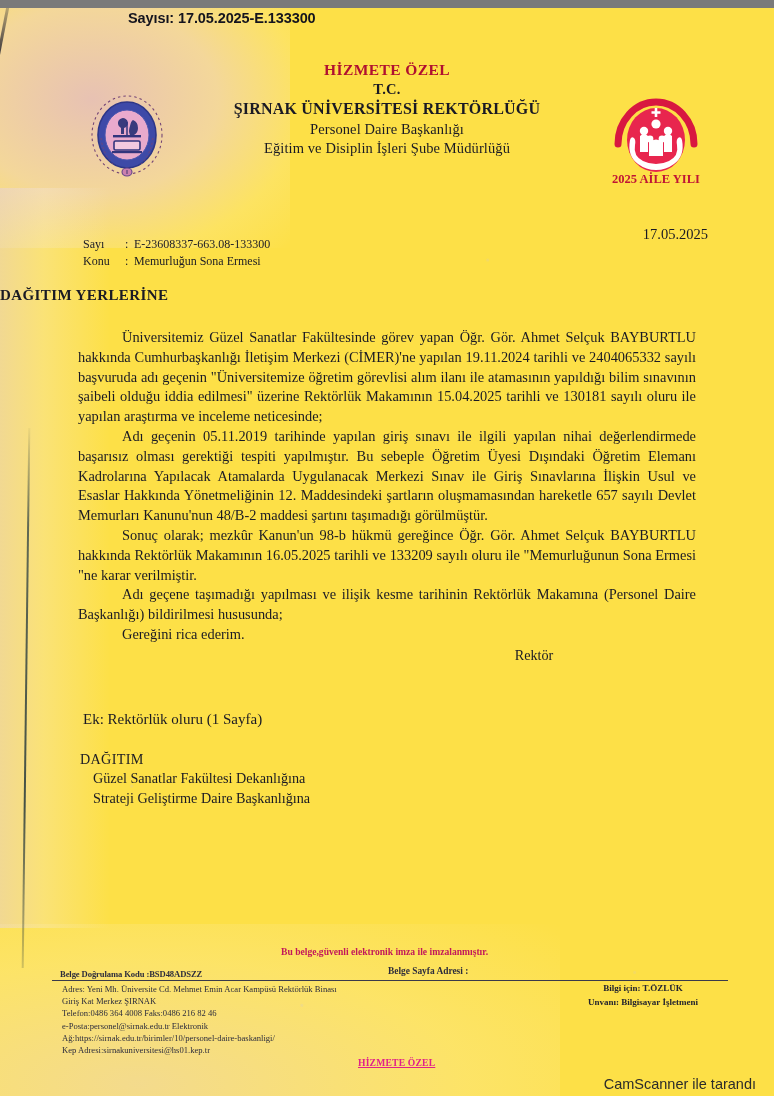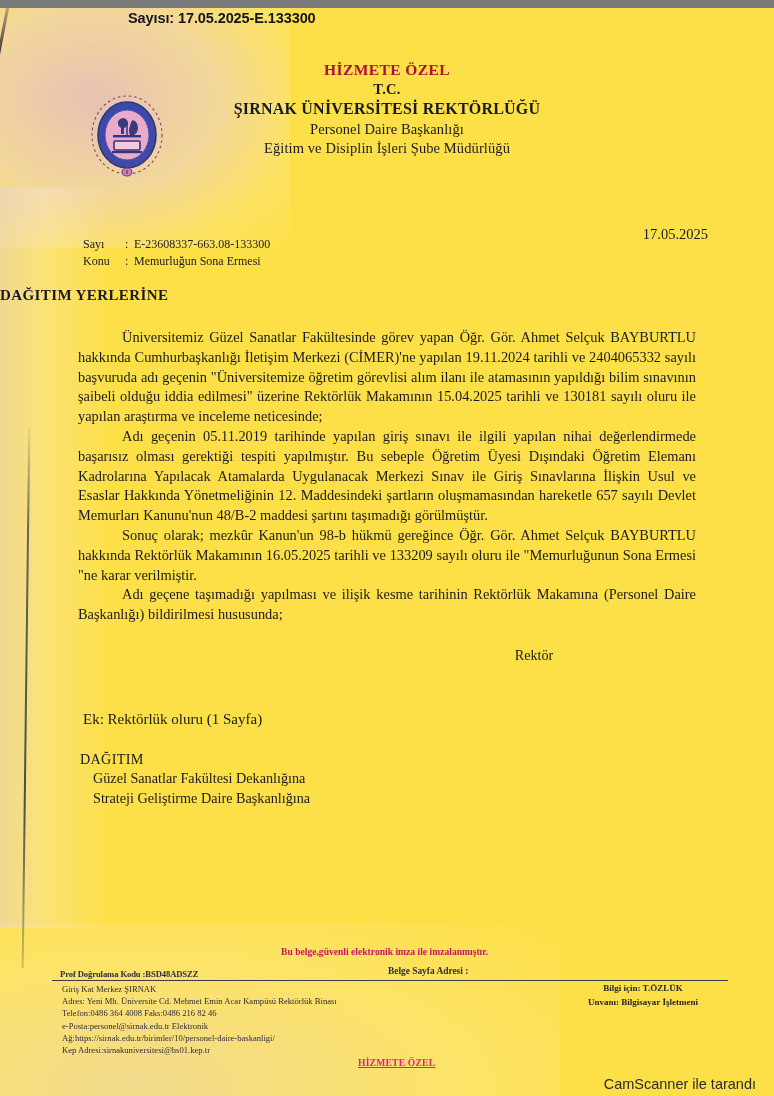--- a/index.html
+++ b/index.html
@@ -323,65 +323,85 @@
   </div>
 
   <div class="header-block">
     <div class="hdr-confidential">HİZMETE ÖZEL</div>
     <div class="hdr-tc">T.C.</div>
     <div class="hdr-rectorate">ŞIRNAK ÜNİVERSİTESİ REKTÖRLÜĞÜ</div>
     <div class="hdr-dept">Personel Daire Başkanlığı</div>
     <div class="hdr-subdept">Eğitim ve Disiplin İşleri Şube Müdürlüğü</div>
   </div>
 
+  <div class="family-logo">
+    <svg viewBox="0 0 112 108" width="112" height="108" aria-hidden="true">
+      <path d="M18 62 a38 42 0 0 1 76 0" fill="none" stroke="#d81840" stroke-width="7" stroke-linecap="round"></path>
+      <ellipse cx="56" cy="58" rx="29" ry="32" fill="#e8264e"></ellipse>
+      <path d="M56 26 l0 9 M51.5 30.5 l9 0" stroke="#ffffff" stroke-width="2.6"></path>
+      <circle cx="56" cy="42" r="4.6" fill="#ffffff"></circle>
+      <circle cx="44" cy="49" r="4.2" fill="#ffffff"></circle>
+      <circle cx="68" cy="49" r="4.2" fill="#ffffff"></circle>
+      <circle cx="50" cy="57" r="3.4" fill="#ffffff"></circle>
+      <circle cx="62" cy="57" r="3.4" fill="#ffffff"></circle>
+      <path d="M40 54 q4 -4 8 0 l0 16 l-8 0 z" fill="#ffffff"></path>
+      <path d="M64 54 q4 -4 8 0 l0 16 l-8 0 z" fill="#ffffff"></path>
+      <path d="M49 60 q7 -5 14 0 l0 14 l-14 0 z" fill="#ffffff"></path>
+      <path d="M30 58 q-3 16 8 24 q8 6 18 6 q10 0 18 -6 q11 -8 8 -24
+               q-1 -4 -4 -2 q-2 2 -1 7 q2 11 -8 16 q-6 3 -13 3 q-7 0 -13 -3
+               q-10 -5 -8 -16 q1 -5 -1 -7 q-3 -2 -4 2 z" fill="#ffffff"></path>
+      <text x="56" y="101" text-anchor="middle" font-family="Liberation Serif, serif" font-size="12.5" font-weight="bold" fill="#c01535">2025 AİLE YILI</text>
+    </svg>
+  </div>
 
   <div class="meta-block">
     <div class="meta-row">
       <span class="meta-label">Sayı</span><span class="meta-sep">:</span><span>E-23608337-663.08-133300</span>
     </div>
     <div class="meta-row">
       <span class="meta-label">Konu</span><span class="meta-sep">:</span><span>Memurluğun Sona Ermesi</span>
     </div>
   </div>
   <div class="doc-date">17.05.2025</div>
 
   <div class="recipient">DAĞITIM YERLERİNE</div>
 
   <div class="body-block">
     <p>Üniversitemiz Güzel Sanatlar Fakültesinde görev yapan Öğr. Gör. Ahmet Selçuk BAYBURTLU hakkında Cumhurbaşkanlığı İletişim Merkezi (CİMER)'ne yapılan 19.11.2024 tarihli ve 2404065332 sayılı başvuruda adı geçenin "Üniversitemize öğretim görevlisi alım ilanı ile atamasının yapıldığı bilim sınavının şaibeli olduğu iddia edilmesi" üzerine Rektörlük Makamının 15.04.2025 tarihli ve 130181 sayılı oluru ile yapılan araştırma ve inceleme neticesinde;</p>
     <p>Adı geçenin 05.11.2019 tarihinde yapılan giriş sınavı ile ilgili yapılan nihai değerlendirmede başarısız olması gerektiği tespiti yapılmıştır. Bu sebeple Öğretim Üyesi Dışındaki Öğretim Elemanı Kadrolarına Yapılacak Atamalarda Uygulanacak Merkezi Sınav ile Giriş Sınavlarına İlişkin Usul ve Esaslar Hakkında Yönetmeliğinin 12. Maddesindeki şartların oluşmamasından hareketle 657 sayılı Devlet Memurları Kanunu'nun 48/B-2 maddesi şartını taşımadığı görülmüştür.</p>
     <p>Sonuç olarak; mezkûr Kanun'un 98-b hükmü gereğince Öğr. Gör. Ahmet Selçuk BAYBURTLU hakkında Rektörlük Makamının 16.05.2025 tarihli ve 133209 sayılı oluru ile "Memurluğunun Sona Ermesi "ne karar verilmiştir.</p>
     <p>Adı geçene taşımadığı yapılması ve ilişik kesme tarihinin Rektörlük Makamına (Personel Daire Başkanlığı) bildirilmesi hususunda;</p>
+    <p>Gereğini rica ederim.</p>
   </div>
 
   <div class="signature">
     <div class="sig-title">Rektör</div>
   </div>
 
   <div class="ek-block">Ek: Rektörlük oluru (1 Sayfa)</div>
 
   <div class="dist-block">
     <div class="dist-title">DAĞITIM</div>
     <div class="dist-item">Güzel Sanatlar Fakültesi Dekanlığına</div>
     <div class="dist-item">Strateji Geliştirme Daire Başkanlığına</div>
   </div>
 
   <div class="esign-note">Bu belge,güvenli elektronik imza ile imzalanmıştır.</div>
 
   <div class="footer-track">Belge Sayfa Adresi :</div>
 
   <div class="footer-left">
-    <div class="footer-code">Prof Doğrulama Kodu :BSD48ADSZZ</div>
+    <div class="footer-code">Belge Doğrulama Kodu :BSD48ADSZZ</div>
   </div>
   <div class="footer-rule-left"></div>
   <div class="footer-rule-right"></div>
 
   <div class="footer-left" style="top:975px;">
+    <div class="footer-line">Adres: Yeni Mh. Üniversite Cd. Mehmet Emin Acar Kampüsü Rektörlük Binası</div>
     <div class="footer-line">Giriş Kat Merkez ŞIRNAK</div>
-    <div class="footer-line">Adres: Yeni Mh. Üniversite Cd. Mehmet Emin Acar Kampüsü Rektörlük Binası</div>
     <div class="footer-line">Telefon:0486 364 4008 Faks:0486 216 82 46</div>
     <div class="footer-line">e-Posta:personel@sirnak.edu.tr  Elektronik</div>
     <div class="footer-line">Ağ:https://sirnak.edu.tr/birimler/10/personel-daire-baskanligi/</div>
     <div class="footer-line">Kep Adresi:sirnakuniversitesi@hs01.kep.tr</div>
   </div>
 
   <div class="footer-info">
     <div>Bilgi için: T.ÖZLÜK</div>
     <div>Unvanı: Bilgisayar İşletmeni</div>
   </div>

